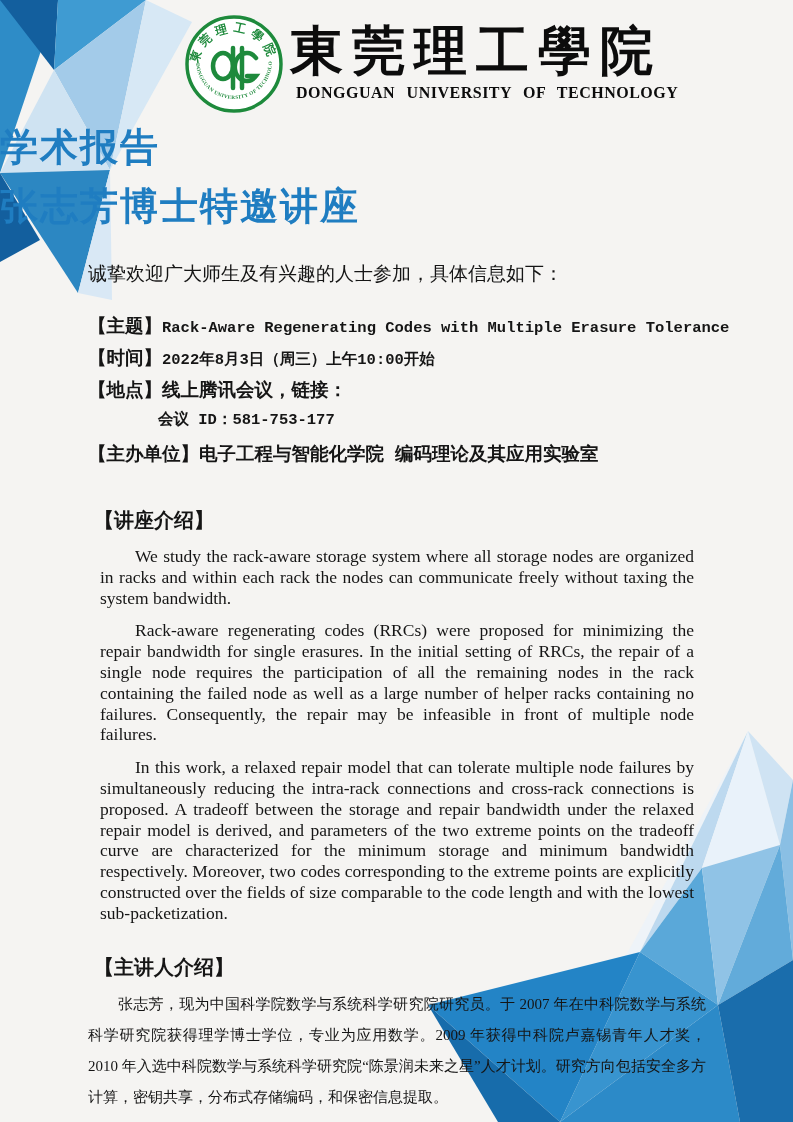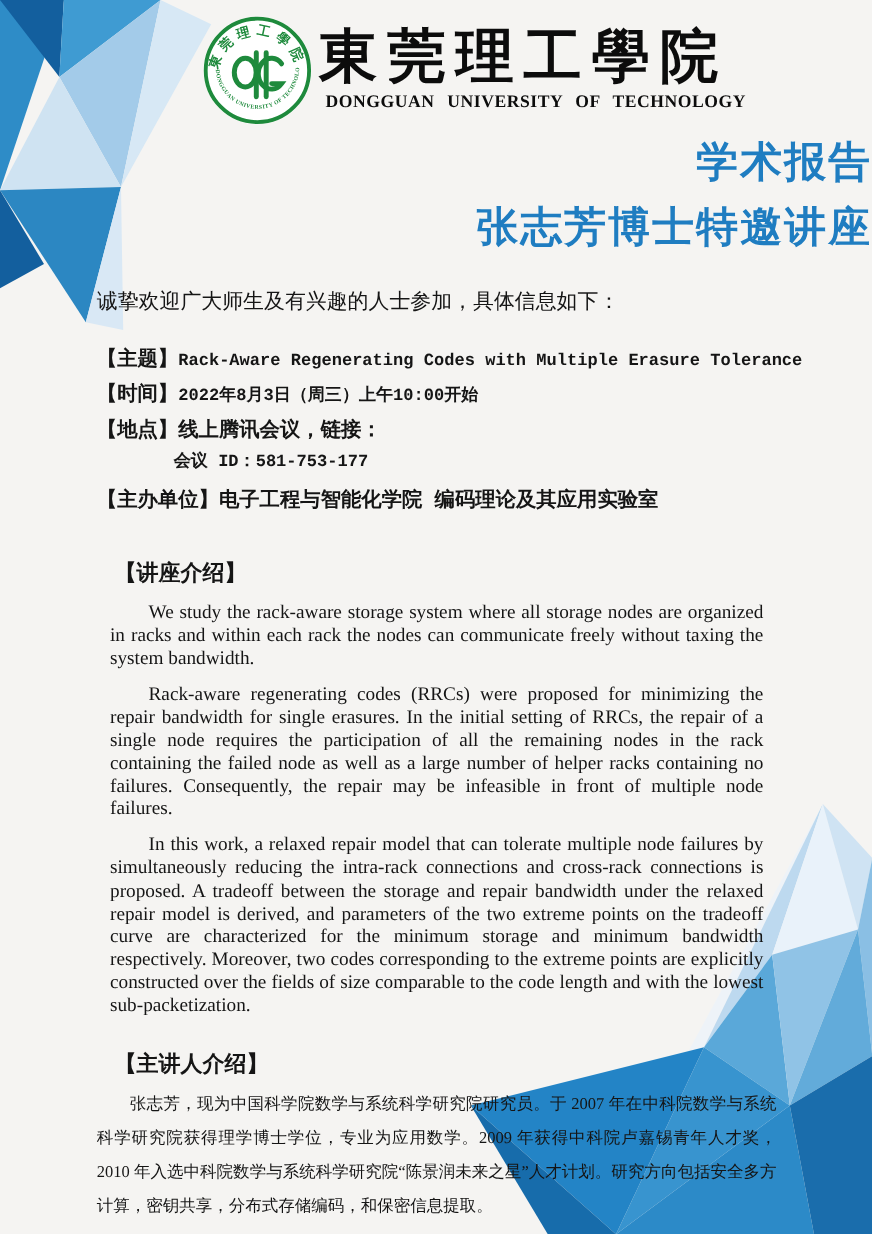--- a/index.html
+++ b/index.html
@@ -15,21 +15,21 @@
     position:absolute;left:290px;top:16px;width:330px;
     font-family:"Liberation Serif",serif;font-weight:bold;
     font-size:53px;letter-spacing:9px;white-space:nowrap;color:#0c0c0c;
   }
   .uni-en{
     position:absolute;left:296px;top:84px;width:320px;
     font-family:"Liberation Serif",serif;font-weight:bold;
     font-size:16px;letter-spacing:0.5px;word-spacing:7px;white-space:nowrap;color:#0c0c0c;
   }
   .title{
-    position:absolute;left:0;width:793px;text-align:right;
+    position:absolute;left:0;width:793px;text-align:left;
     font-family:"Liberation Sans",sans-serif;font-weight:900;
     font-size:38px;color:#1f7dc1;letter-spacing:2px;
   }
   .title-1{top:122px;}
   .title-2{top:181px;}
 
   
   .content{position:absolute;left:88px;top:261px;width:618px;}
   .intro{font-size:19px;margin:0 0 26px 0;}
 
@@ -42,21 +42,21 @@
   .val-mono{
     font-family:"Liberation Mono",monospace;font-weight:700;font-size:15.5px;text-align:center;
   }
   .val-hei{
     font-family:Liberation Mono, monospace;font-weight:800;font-size:18.5px;
   }
   .indent-meeting{padding-left:70px;}
 
   .section-heading{
     font-family:"Liberation Sans",sans-serif;font-weight:800;
-    font-size:20px;margin:0 0 8px 16px;
+    font-size:20px;margin:0 0 8px 6px;
   }
   .lect-block{margin-top:34px;}
   .para{
     font-size:17.5px;line-height:20.8px;text-align:justify;
     text-indent:2em;margin:12px;
   }
   .speaker-block{margin-top:30px;}
   .para-cn{
     font-size:15px;line-height:31px;text-align:justify;
     text-indent:2em;margin:4px 0 0 0;

